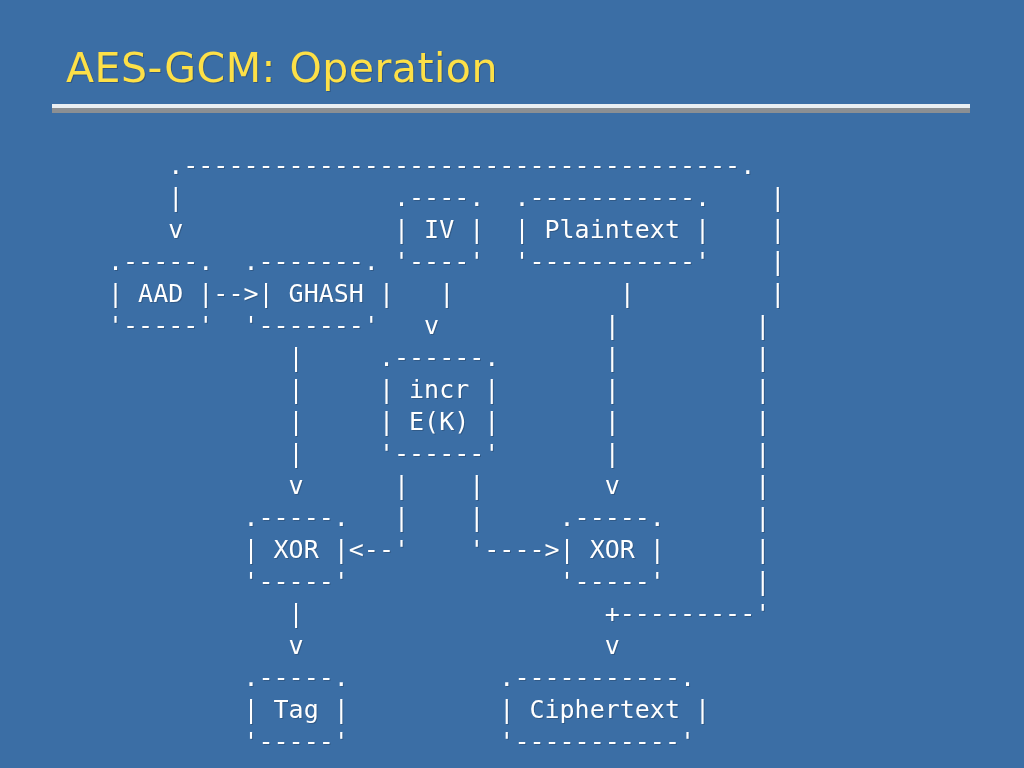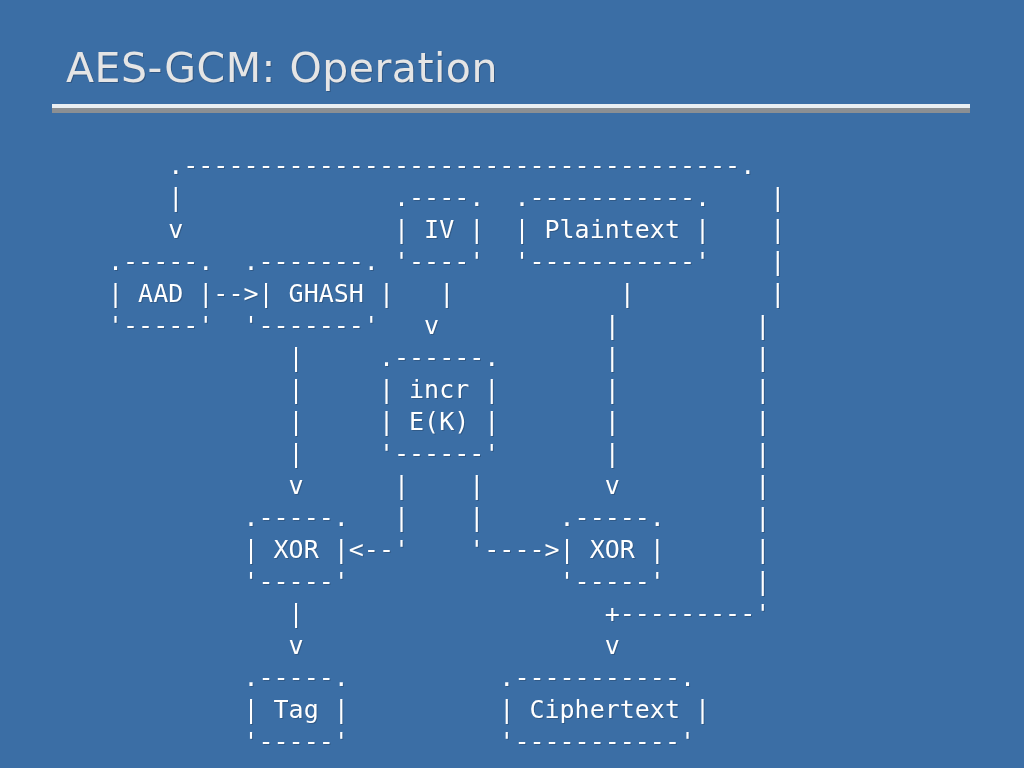--- a/index.html
+++ b/index.html
@@ -70,21 +70,21 @@
     left: 0; top: 0;
     width: 0; height: 0;
     overflow: hidden;
     opacity: 0;
     pointer-events: none;
   }
 </style>
 </head>
 <body style="background: rgb(59, 110, 165);">
 
-<div class="slide-title" style="color: #e5e5e5;">AES-GCM: Operation</div>
+<div class="slide-title" style="color: #fde047;">AES-GCM: Operation</div>
 
 <div class="title-rule" style="background: rgb(233, 238, 242);"></div>
 <div class="title-rule-shadow" style="background: rgb(139, 143, 147);"></div>
 
 <pre class="ascii-art" style="color: rgb(255, 255, 255);">    .-------------------------------------.
     |              .----.  .-----------.    |
     v              | IV |  | Plaintext |    |
 .-----.  .-------. '----'  '-----------'    |
 | AAD |--&gt;| GHASH |   |           |         |
 '-----'  '-------'   v           |         |

